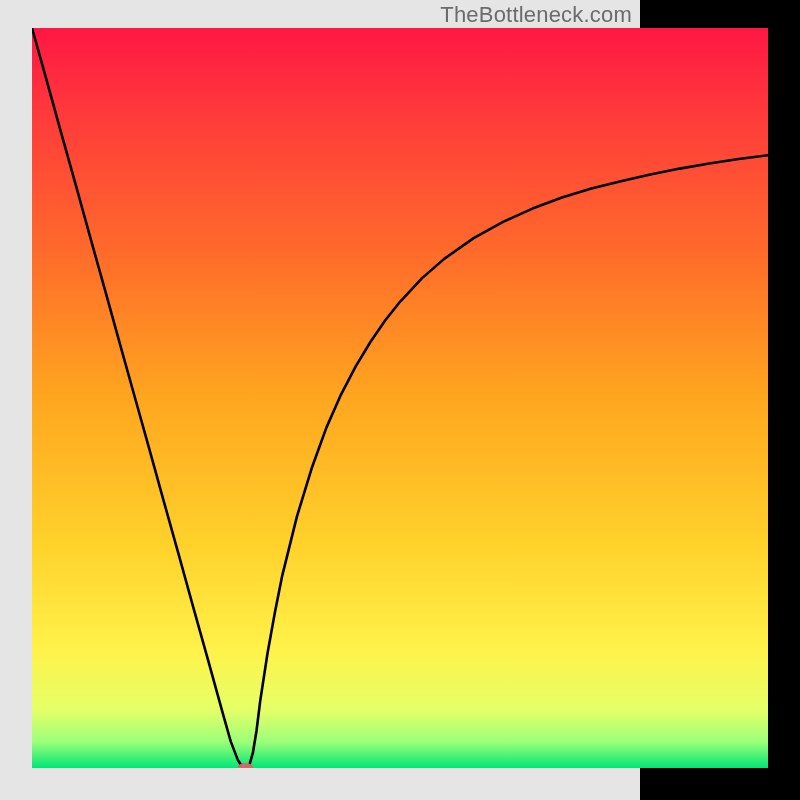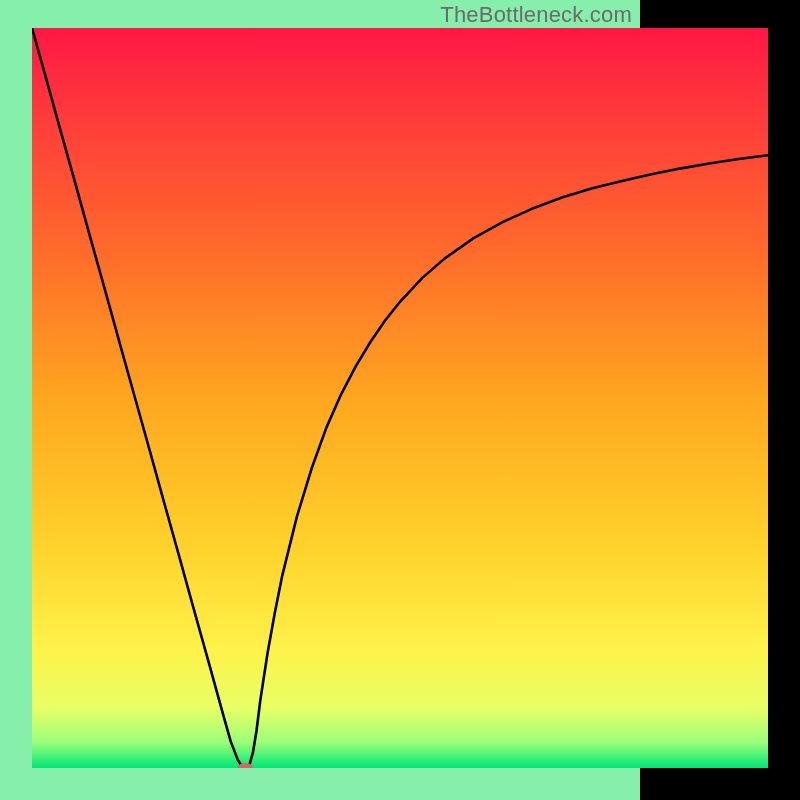--- a/index.html
+++ b/index.html
@@ -8,21 +8,21 @@
     width: 800px;
     height: 800px;
     background: #000;
     font-family: Arial, Helvetica, sans-serif;
     overflow: hidden;
   }
   .outer {
     position: relative;
     width: 640px;
     height: 800px;
-    background: #86efac;
+    background: #e5e5e5;
   }
   .plot-area {
     position: absolute;
     left: 32px;
     top: 28px;
     width: 736px;
     height: 740px;
   }
   .plot-area svg {
     display: block;

